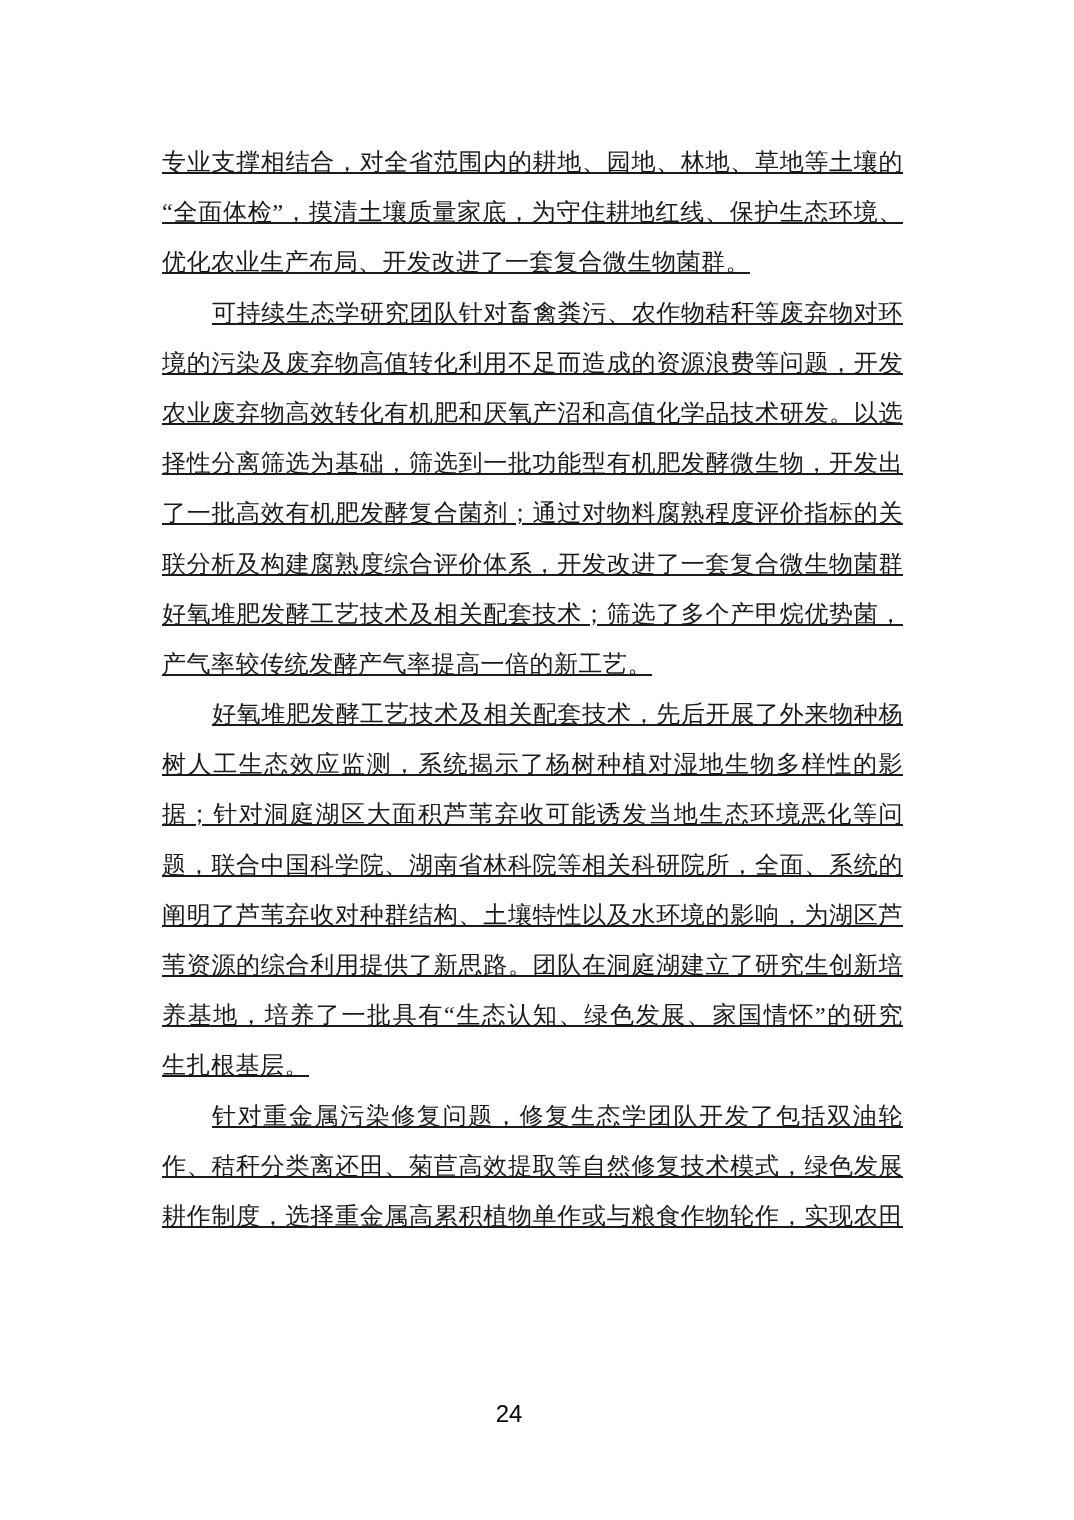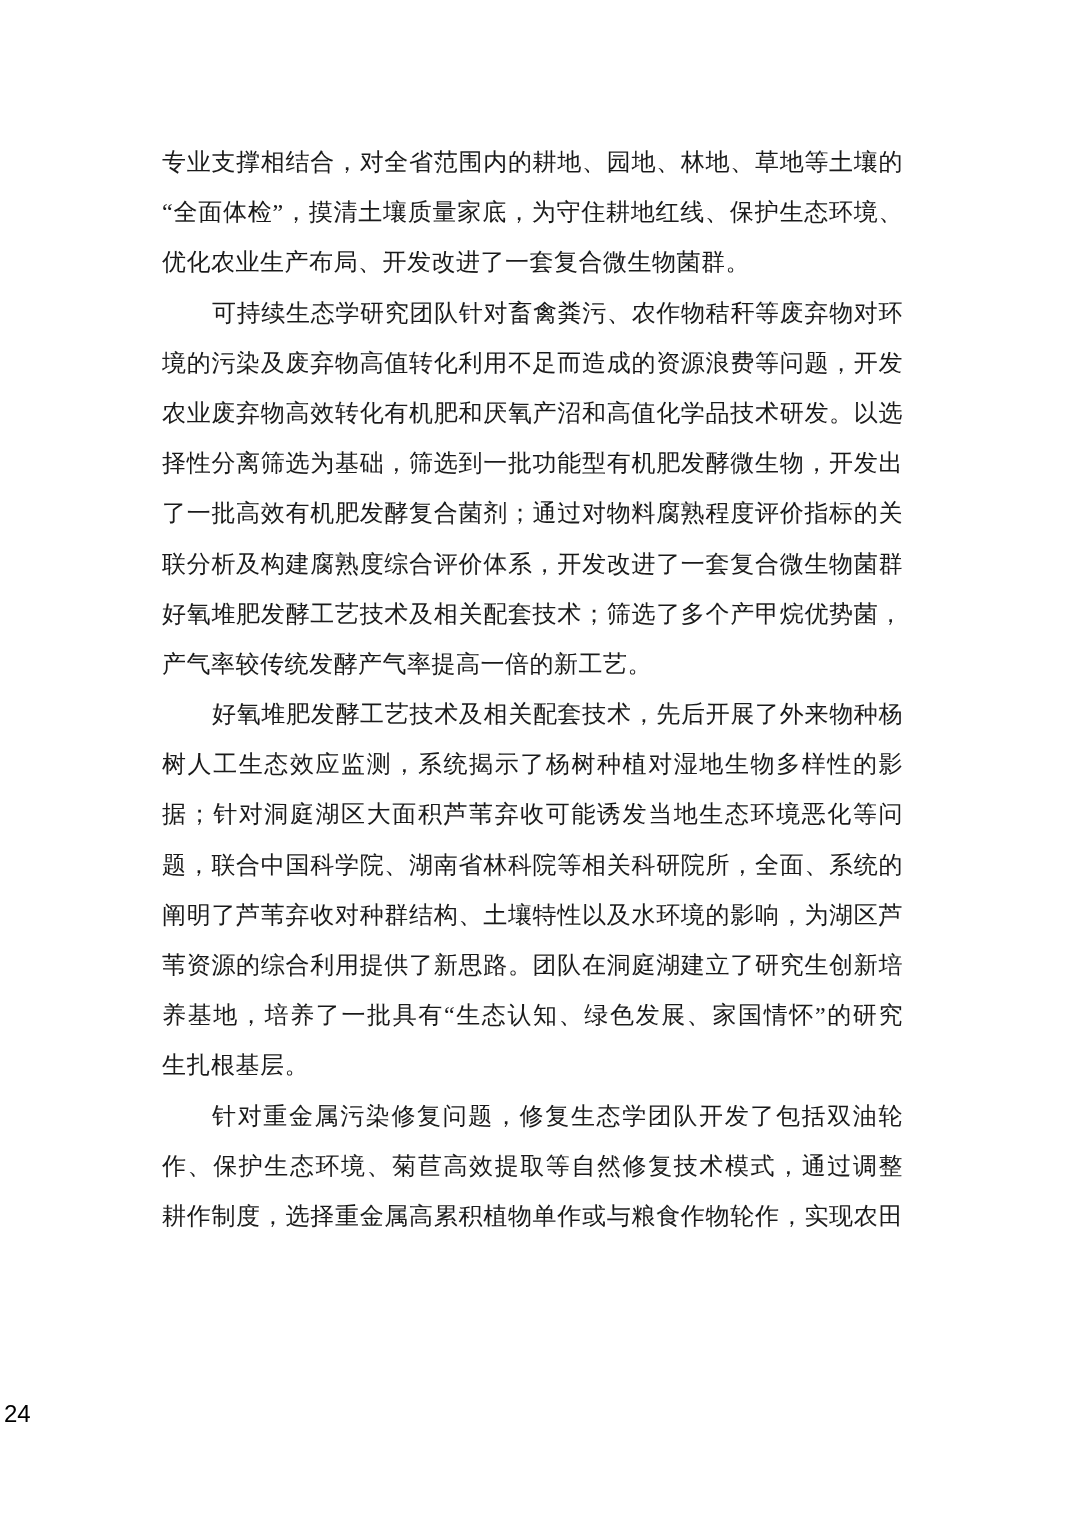--- a/index.html
+++ b/index.html
@@ -25,43 +25,44 @@
   }
   .text-body {
     position: absolute;
     left: 162px;
     top: 137px;
     width: 741px;
   }
   .para {
     margin: 0;
     padding: 0;
+    text-decoration: underline;
   }
   .line {
     font-size: 24px;
     line-height: 50.2px;
     height: 50.2px;
     text-align: justify;
     text-align-last: justify;
     letter-spacing: 0.5px;
     white-space: nowrap;
     overflow: hidden;
   }
   .line.indent {
     padding-left: 50px;
   }
   .line.short {
     text-align-last: left;
   }
   .footer {
     position: absolute;
-    left: 4px;
+    left: 12px;
     top: 1400px;
     width: 994px;
-    text-align: left;
+    text-align: center;
   }
   .page-number {
     font-family: "Liberation Sans", sans-serif;
     font-size: 24px;
     color: #000000;
   }
 </style>
 </head>
 <body>
 
@@ -92,21 +93,21 @@
       <div class="line">据；针对洞庭湖区大面积芦苇弃收可能诱发当地生态环境恶化等问</div>
       <div class="line">题，联合中国科学院、湖南省林科院等相关科研院所，全面、系统的</div>
       <div class="line">阐明了芦苇弃收对种群结构、土壤特性以及水环境的影响，为湖区芦</div>
       <div class="line">苇资源的综合利用提供了新思路。团队在洞庭湖建立了研究生创新培</div>
       <div class="line">养基地，培养了一批具有“生态认知、绿色发展、家国情怀”的研究</div>
       <div class="line short">生扎根基层。</div>
     </div>
 
     <div class="para">
       <div class="line indent">针对重金属污染修复问题，修复生态学团队开发了包括双油轮</div>
-      <div class="line">作、保护生态环境、菊苣高效提取等自然修复技术模式，通过调整</div>
+      <div class="line">作、秸秆分类离还田、菊苣高效提取等自然修复技术模式，绿色发展</div>
       <div class="line">耕作制度，选择重金属高累积植物单作或与粮食作物轮作，实现农田</div>
     </div>
 
   </div>
 
   <div class="footer">
     <span class="page-number">24</span>
   </div>
 
 </div>

